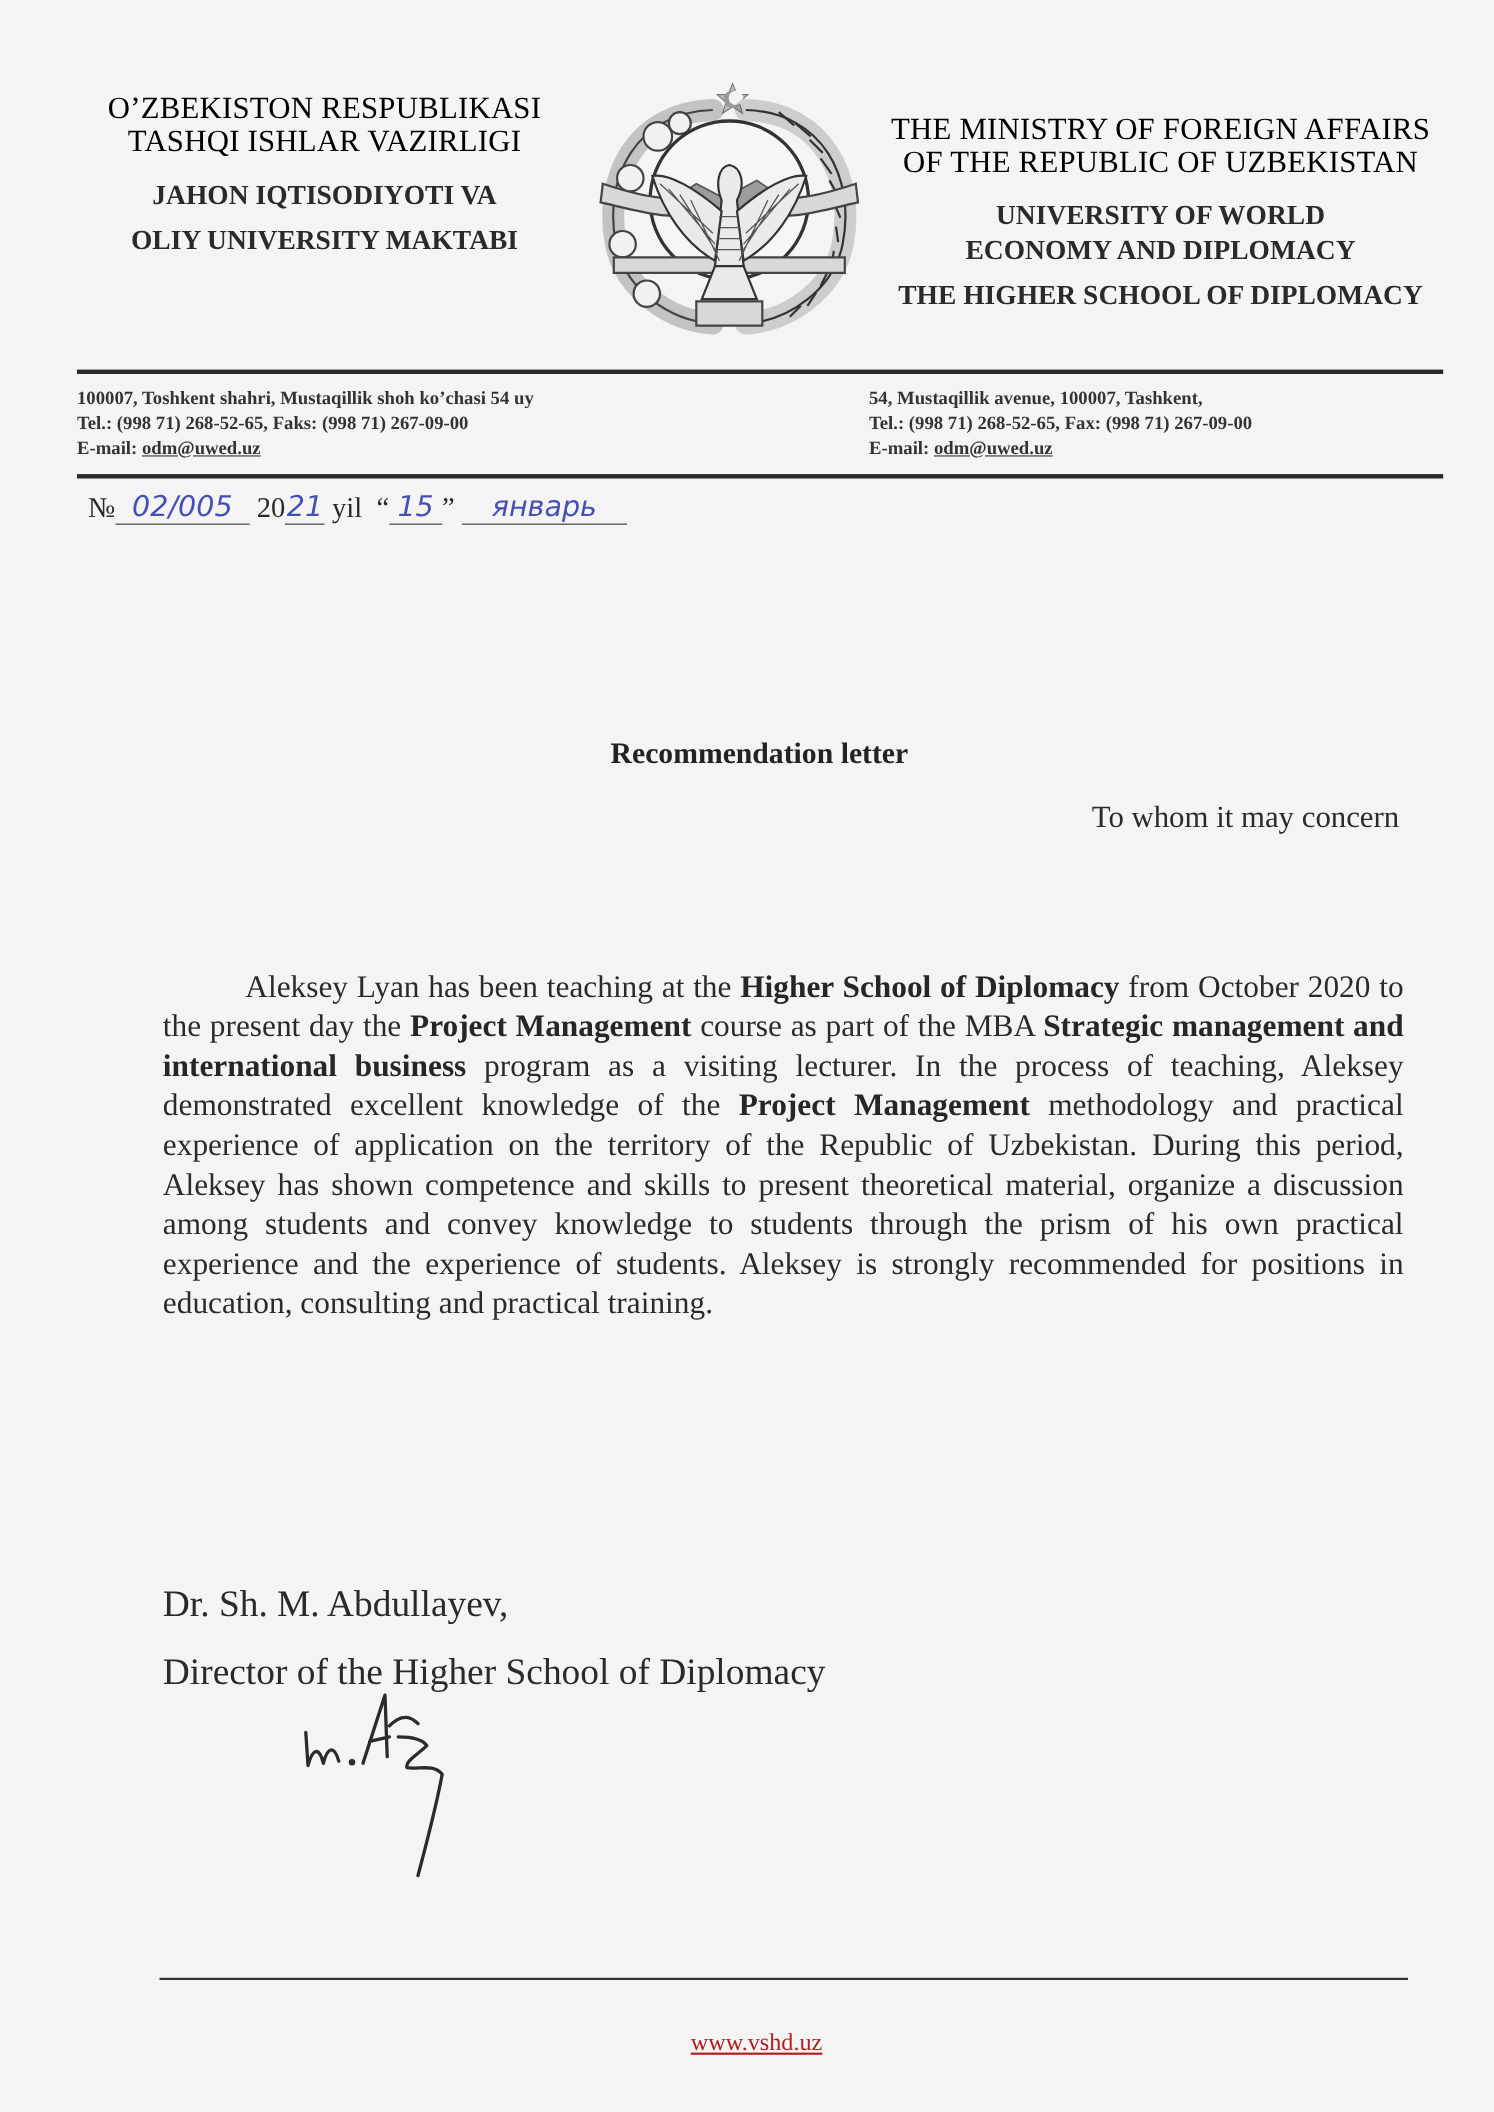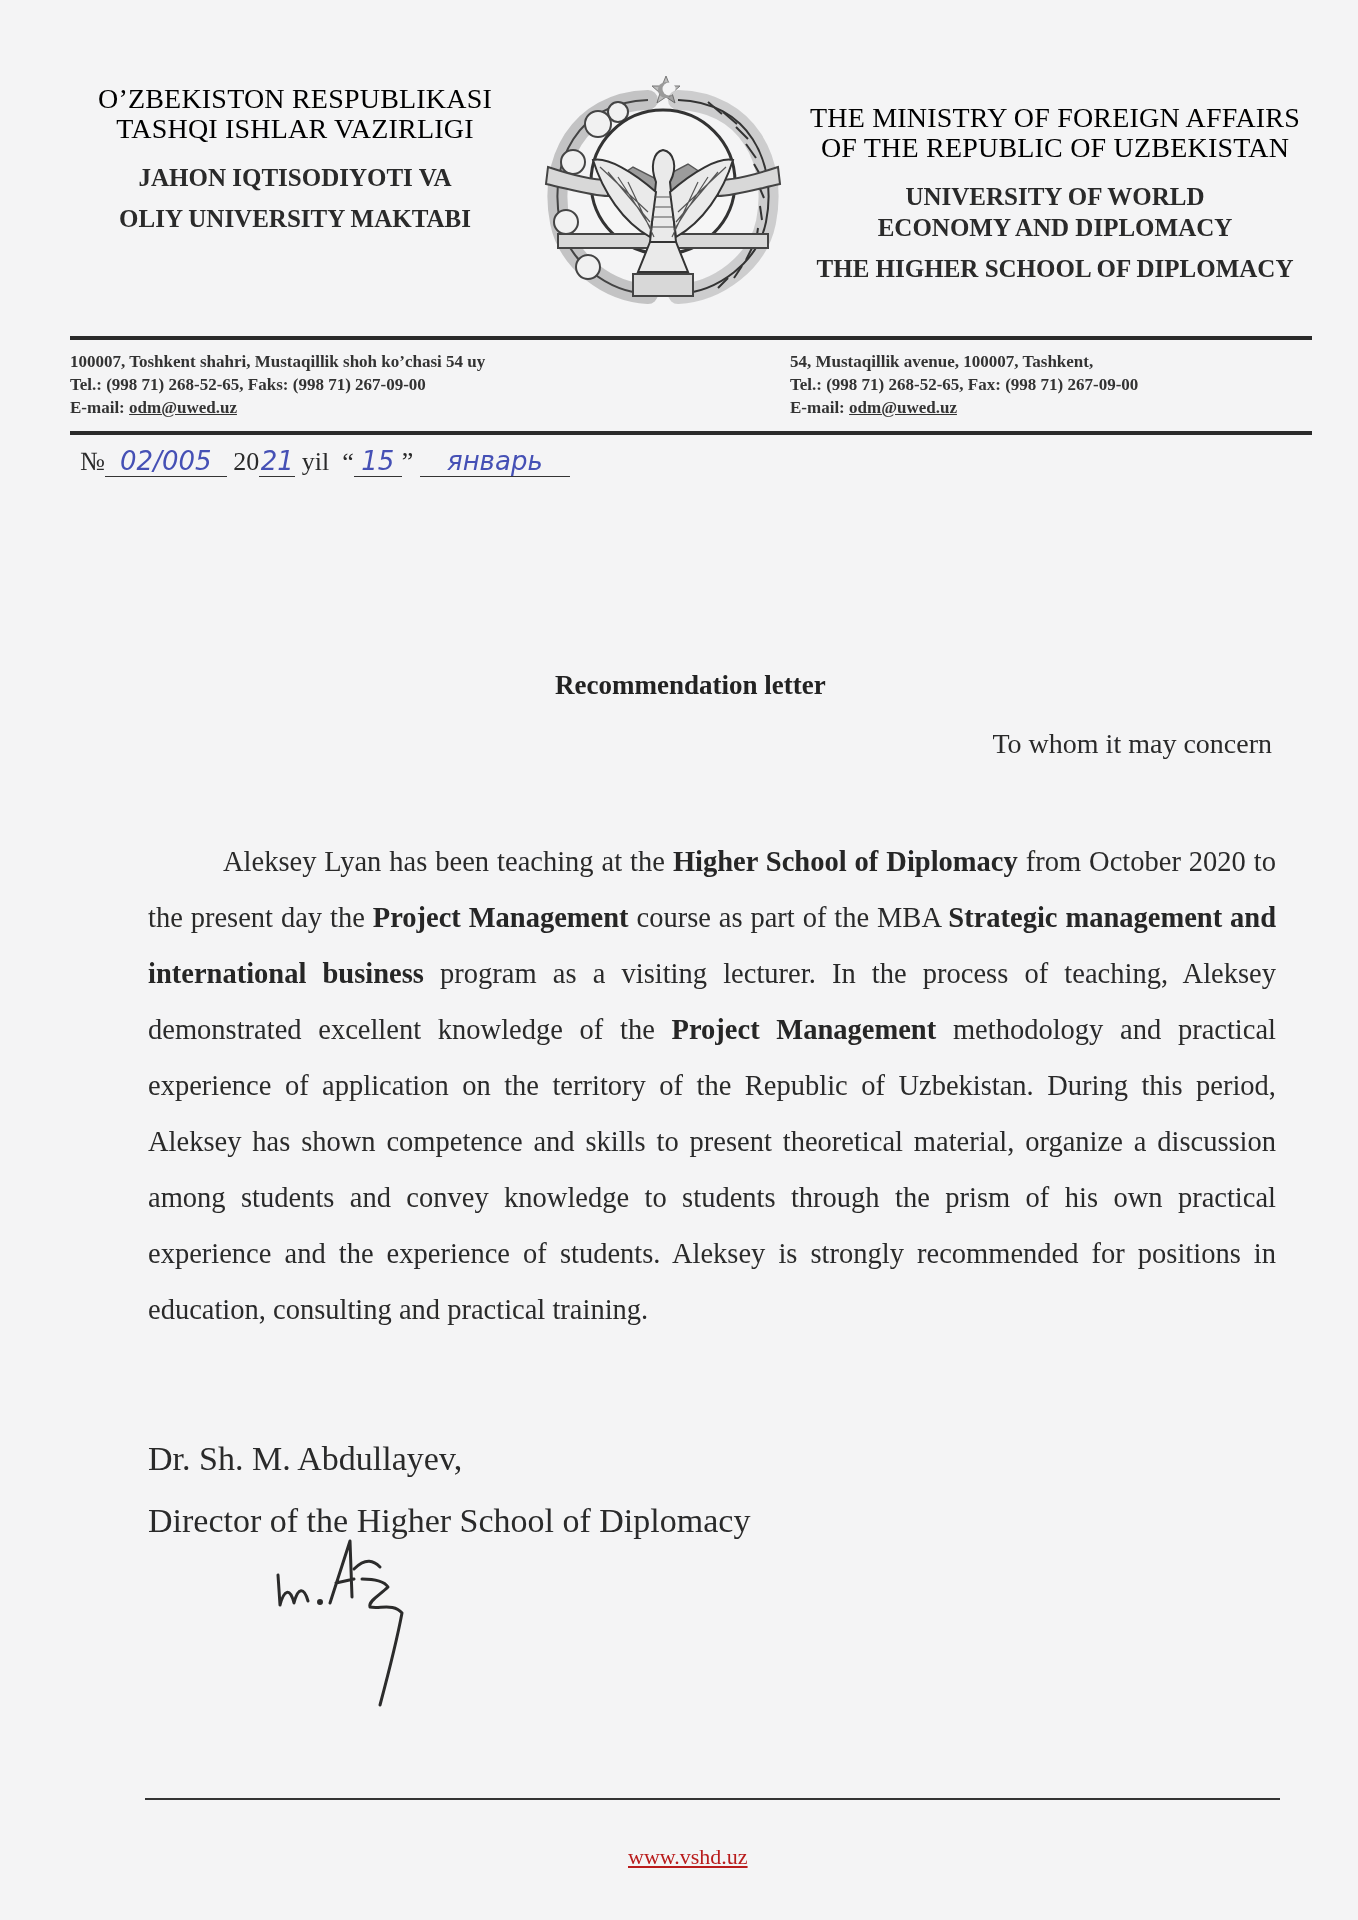--- a/index.html
+++ b/index.html
@@ -17,22 +17,22 @@
   .hdr-bold { font-size: 25px; line-height: 31px; font-weight: bold; color: #2a2a2a; }
   .rule { position: absolute; height: 4px; background: #2a2a2a; left: 70px; width: 1242px; }
   .addr { font-size: 17px; line-height: 23px; font-weight: bold; color: #333; text-align: left; }
   .addr u { text-decoration: underline; font-weight: bold; }
   .regline { font-size: 26px; color: #2a2a2a; }
   .hand { font-family: "DejaVu Sans", sans-serif; font-style: italic; color: #4550b5; font-size: 26px; }
   .blank { display: inline-block; border-bottom: 1.5px solid #333; text-align: center; position: relative; height: 30px; vertical-align: bottom; }
   .title { font-size: 27px; font-weight: bold; color: #222; }
   .salute { font-size: 28px; color: #2a2a2a; }
   .body-text {
-    left: 148px; width: 1128px; top: 834px;
-    font-size: 28.5px; line-height: 56px; text-align: justify;
+    left: 148px; width: 1128px; top: 880px;
+    font-size: 28.5px; line-height: 36px; text-align: justify;
     text-indent: 75px; color: #2a2a2a;
   }
   .body-text b { color: #262626; }
   .sig-text { font-size: 34px; color: #2a2a2a; }
   .footer-rule { position: absolute; left: 145px; top: 1798px; width: 1135px; height: 2px; background: #333; }
   .footer-url { font-size: 22px; color: #b91c1c; text-decoration: underline; }
   .emblem { left: 538px; top: 72px; width: 250px; height: 235px; }
 </style>
 </head>
 <body>

